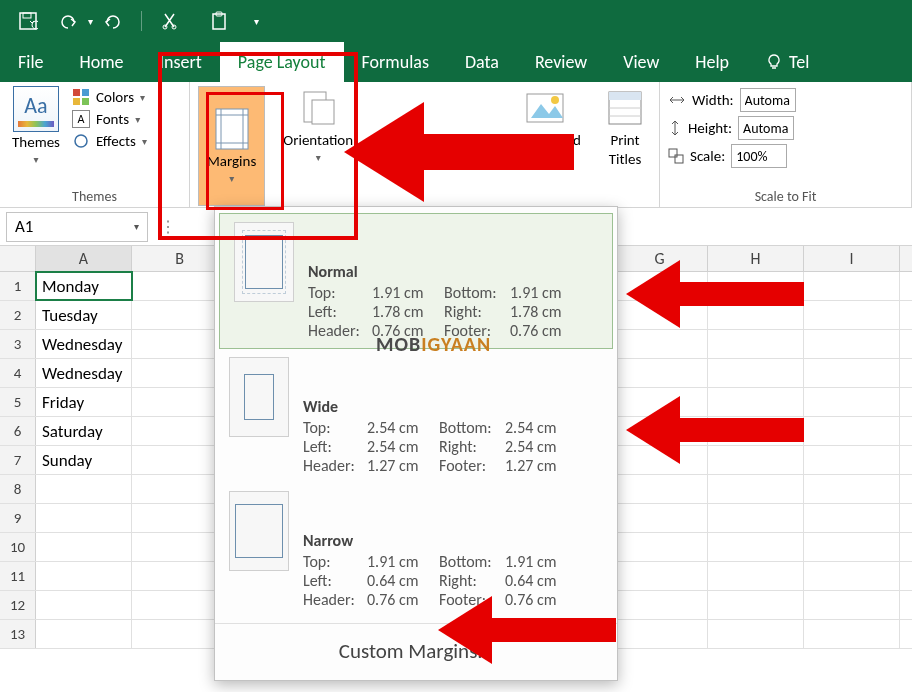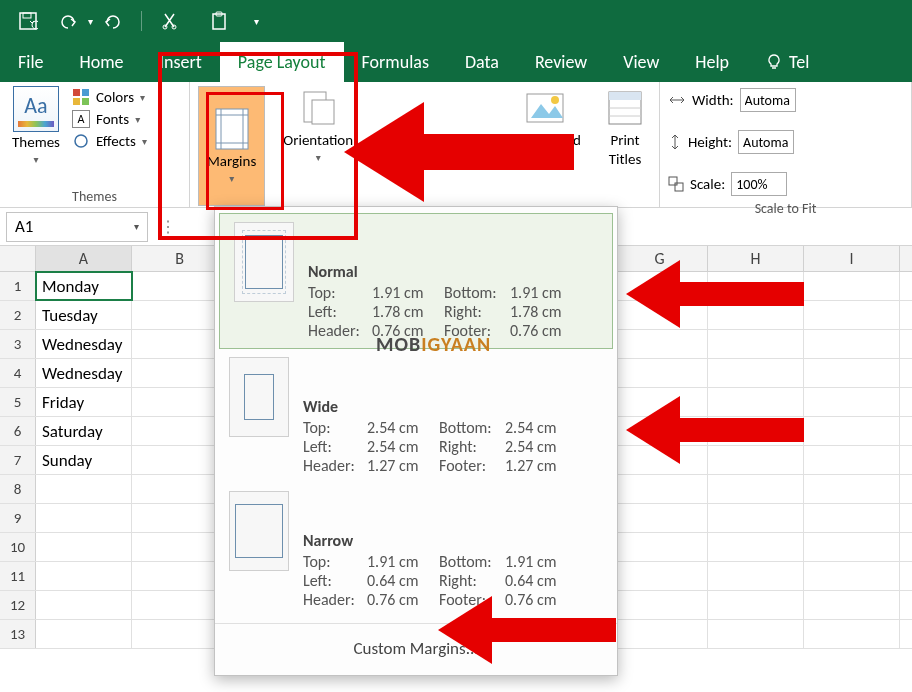--- a/index.html
+++ b/index.html
@@ -53,21 +53,21 @@
 .highlight-box2 { position: absolute; border: 3px solid #e50000; pointer-events: none; z-index: 20; }
 
 .dropdown { position: absolute; left: 214px; top: 206px; width: 404px; background: #fdfdfd; border: 1px solid #c2c2c2; box-shadow: 0 4px 14px rgba(0,0,0,0.28); z-index: 15; padding: 6px 0; }
 .dd-item { display: flex; gap: 14px; padding: 8px 14px; cursor: pointer; }
 .dd-item.sel { background: #eef4ea; border: 1px solid #9cc093; margin: 0 4px; }
 .dd-preview { width: 60px; height: 80px; background: #f7f7f7; border: 1px solid #cfcfcf; position: relative; flex-shrink: 0; }
 .dd-preview .mbox { position: absolute; border: 1px solid #6d8fad; }
 .dd-text { flex: 1; font-size: 16px; color: #555; }
 .dd-text .title { font-weight: 600; color: #444; margin-bottom: 2px; margin-top: 40px; }
 .dd-text .grid2 { display: grid; grid-template-columns: 64px 72px 66px 72px; row-gap: 0; font-size: 16px; }
-.dd-sep-row { border-top: 1px solid #e0e0e0; margin-top: 6px; padding: 14px 0 10px 0; text-align: center; font-size: 17px; color: #444; cursor: pointer; }
+.dd-sep-row { border-top: 1px solid #e0e0e0; margin-top: 6px; padding: 14px 0 10px 0; text-align: center; font-size: 21px; color: #444; cursor: pointer; }
 
 .arrow { position: absolute; z-index: 30; pointer-events: none; }
 .arrow-body { position: absolute; background: #e50000; }
 .arrow-head { position: absolute; width: 0; height: 0; }
 
 .watermark { position: absolute; z-index: 16; font-weight: 800; font-size: 20px; letter-spacing: 1px; pointer-events: none; }
 .watermark .mob { color: #4a4a4a; }
 .watermark .gyaan { color: #c97f20; }
 
 svg { display: block; }
@@ -213,21 +213,21 @@
             <line x1="6" y1="30" x2="38" y2="30" stroke="#ccc"></line>
           </svg>
         <span class="label">Print</span>
         <span class="label">Titles</span>
       </div>
     </div>
     <div class="group-label" style="visibility:hidden">.</div>
   </div>
 
   <div class="group scale-group" style="flex:1">
-    <div class="group-body" style="flex-direction:column; gap:14px">
+    <div class="group-body" style="flex-direction:column; gap:0">
       <div class="row">
         <span>
             <svg width="18" height="14">
               <path d="M2 7 h14 M2 7 l3-3 M2 7 l3 3 M16 7 l-3-3 M16 7 l-3 3" stroke="#555" fill="none"></path>
             </svg>
           </span>
         <span>Width:</span>
         <input value="Automa" style="">
       </div>
       <div class="row">

